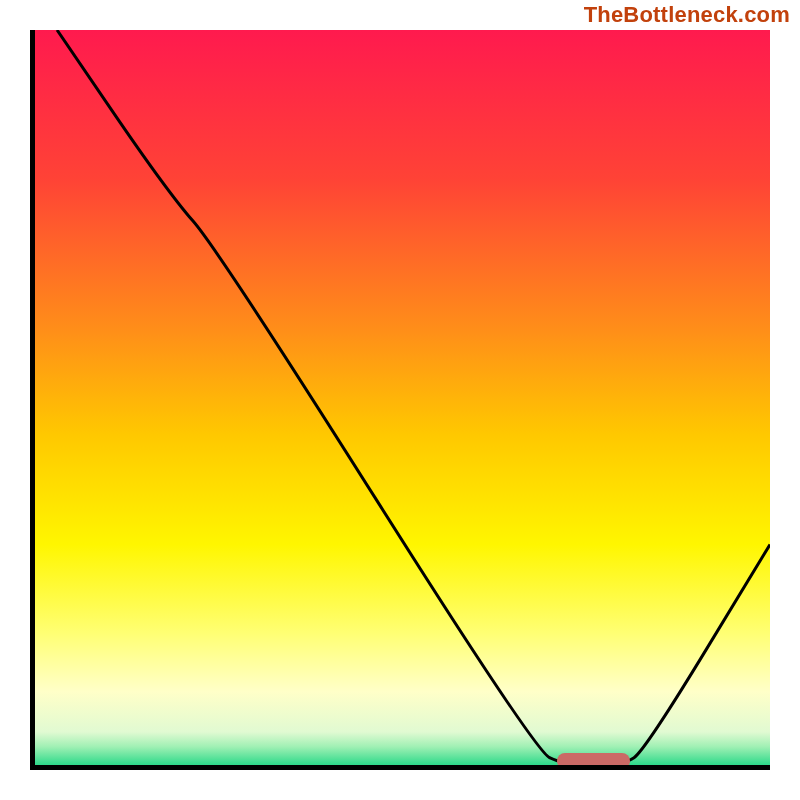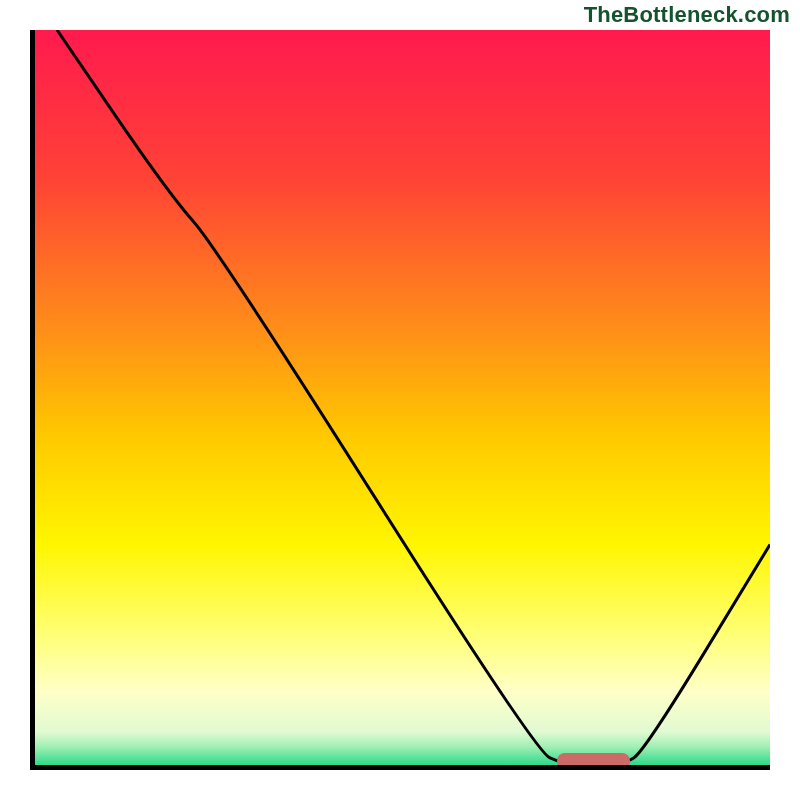--- a/index.html
+++ b/index.html
@@ -10,21 +10,21 @@
     background: #ffffff;
     font-family: Arial, Helvetica, sans-serif;
     position: relative;
   }
   .watermark {
     position: absolute;
     top: 2px;
     right: 10px;
     font-size: 22px;
     font-weight: bold;
-    color: #14532d;
+    color: #c2410c;
     letter-spacing: 0.2px;
     z-index: 10;
   }
   .frame {
     position: absolute;
     left: 30px;
     top: 30px;
     width: 740px;
     height: 740px;
     border-left: 5px solid #000;

